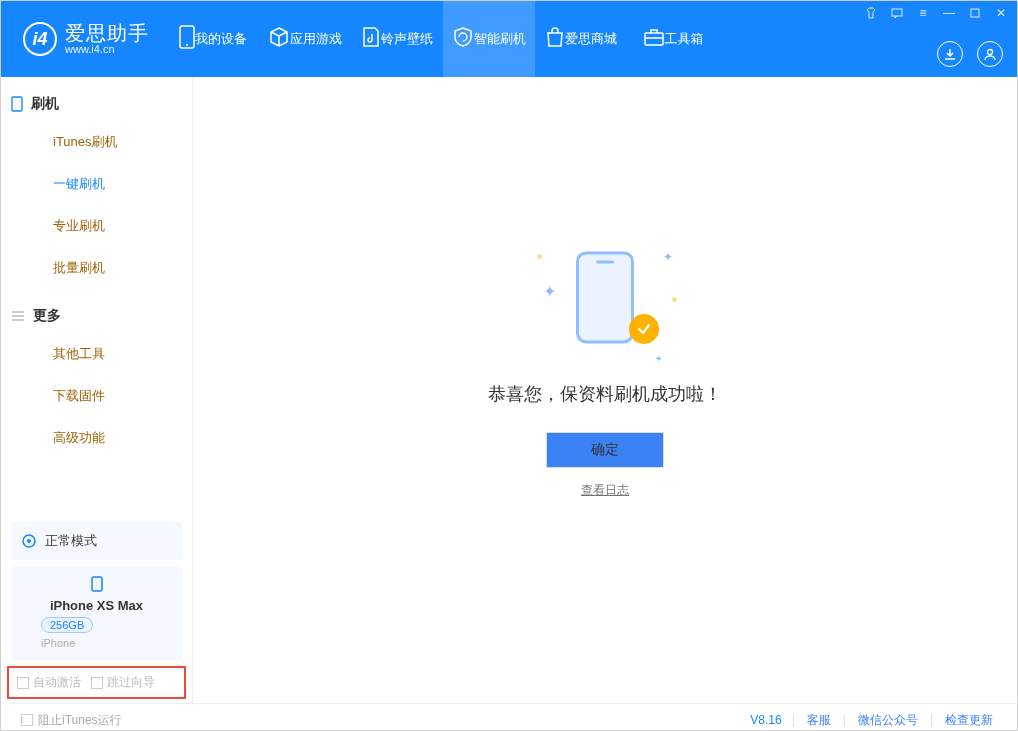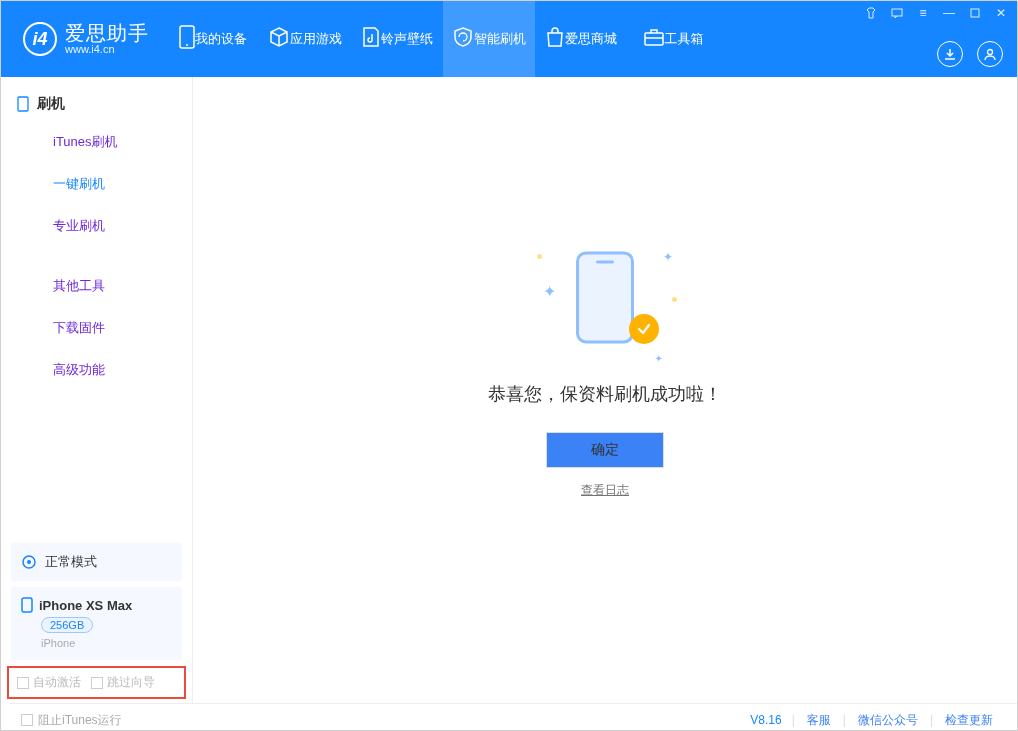--- a/index.html
+++ b/index.html
@@ -22,30 +22,30 @@
 .win-controls { position:absolute; right:8px; top:4px; display:flex; gap:10px; }
 .win-controls span { width:16px; height:16px; display:inline-flex; align-items:center; justify-content:center; color:#fff; font-size:12px; cursor:pointer; opacity:.85; }
 .header-right-icons { position:absolute; right:14px; bottom:10px; display:flex; gap:14px; }
 .header-right-icons span { width:26px; height:26px; border:1.5px solid #fff; border-radius:50%; display:inline-flex; align-items:center; justify-content:center; cursor:pointer; }
 
 
 .body { display:flex; height:626px; }
 
 .sidebar { width:192px; border-right:1px solid #eee; background:#fff; display:flex; flex-direction:column; }
 .side-group { padding: 18px 0 0 0; }
-.side-head { display:flex; align-items:center; font-size:14px; color:#333; font-weight:600; padding:0 16px 8px; }
+.side-head { display:flex; align-items:center; font-size:14px; color:#333; font-weight:600; padding:0 10px 8px; }
 .side-head .sicon { margin-right:8px; display:inline-flex; }
 .side-list { }
-.side-item { padding: 12px 16px 12px 52px; font-size:13px; color:#6d28d9; cursor:pointer; }
+.side-item { padding: 12px 16px 12px 52px; font-size:13px; color:#a16207; cursor:pointer; }
 .side-item.active { color:#1586ff; }
 
 .device-boxes { margin-top:auto; }
 .mode-box,.device-box { margin:6px 10px; padding:10px; background:#f5f9ff; border-radius:3px; font-size:13px; color:#333; display:flex; align-items:center; }
 .device-box { display:block; }
-.device-box .dname { font-weight:600; font-size:13px; color:#333; display:flex; align-items:center; gap:6px; }
+.device-box .dname { font-weight:600; font-size:13px; color:#333; display:flex; align-items:center; gap:6px;flex-direction:column; }
 .device-box .dcap { display:inline-block; margin:4px 0 2px 20px; padding:1px 8px; font-size:11px; color:#1586ff; border:1px solid #9cc8ff; border-radius:8px; background:#eaf3ff; }
 .device-box .dtype { font-size:11px; color:#aaa; margin-left:20px; }
 .mode-box .micon { margin-right:8px; display:inline-flex; }
 
 .options-row { border:2px solid #e74c3c; margin:2px 6px 4px; padding:6px 8px; display:flex; gap:10px; align-items:center; }
 .chk { display:flex; align-items:center; gap:4px; font-size:12px; color:#bbb; cursor:pointer; }
 .chk-box { width:12px; height:12px; border:1px solid #ccc; display:inline-block; }
 
 
 .main { flex:1; display:flex; flex-direction:column; align-items:center; justify-content:center; position:relative; }
@@ -184,23 +184,32 @@
             <svg width="12" height="16" viewBox="0 0 12 16">
               <rect x="1" y="1" width="10" height="14" rx="1" fill="none" stroke="#1586ff" stroke-width="1.3"></rect>
             </svg>
           </span>
         <span>刷机</span>
       </div>
       <div class="side-list">
         <div class="side-item">iTunes刷机</div>
         <div class="side-item active">一键刷机</div>
         <div class="side-item">专业刷机</div>
+        <div class="side-item">批量刷机</div>
       </div>
     </div>
     <div class="side-group">
+      <div class="side-head">
+        <span class="sicon">
+            <svg width="14" height="12" viewBox="0 0 14 12">
+              <path d="M1 2 H13 M1 6 H13 M1 10 H13" stroke="#bbb" stroke-width="1.3"></path>
+            </svg>
+          </span>
+        <span>更多</span>
+      </div>
       <div class="side-list">
         <div class="side-item">其他工具</div>
         <div class="side-item">下载固件</div>
         <div class="side-item">高级功能</div>
       </div>
     </div>
 
     <div class="device-boxes">
       <div class="mode-box">
         <span class="micon">

